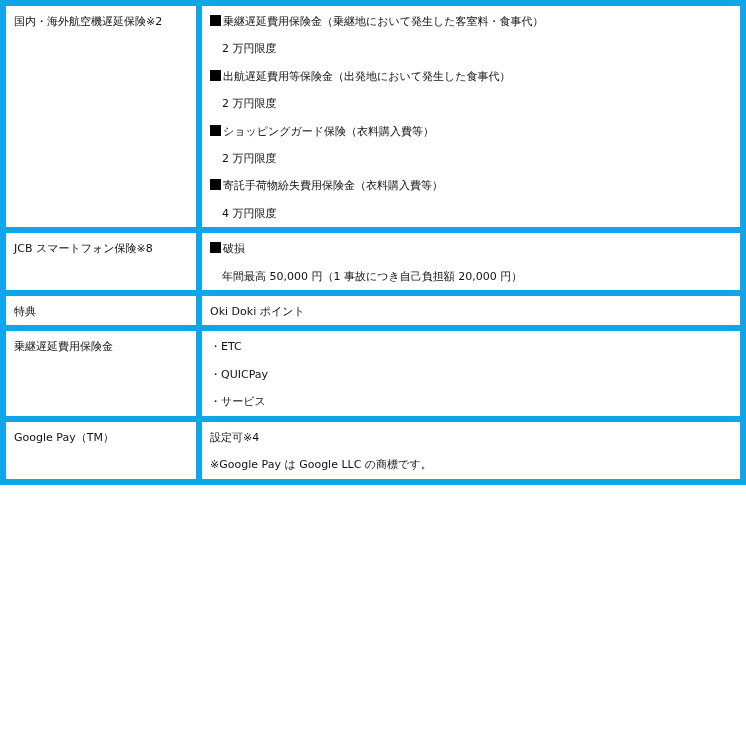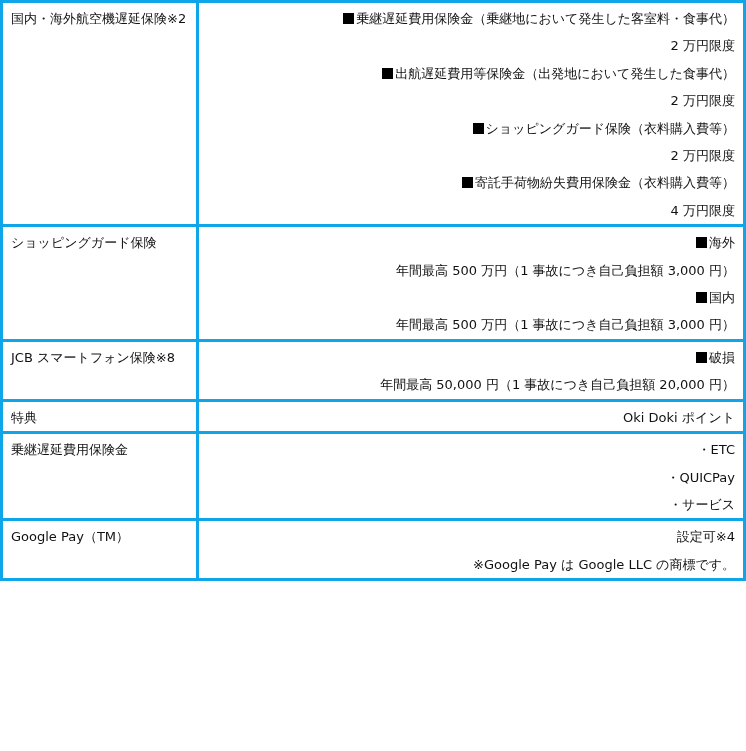--- a/index.html
+++ b/index.html
@@ -17,37 +17,36 @@
     }
     table.spec {
       position: absolute;
       left: 0;
       top: 0;
       width: 746px;
       border-collapse: collapse;
       table-layout: fixed;
     }
     table.spec td {
-      border: 3px solid #0ea5e9;
+      border: 6px solid #0ea5e9;
       vertical-align: top;
       padding: 2px 8px 0 8px;
-      font-size: 13px;
+      font-size: 11px;
       line-height: 27.4px;
       white-space: nowrap;
       overflow: hidden;
     }
     td.label-cell {
       width: 196px;
       box-sizing: border-box;
       white-space: normal !important;
       word-break: break-all;
     }
     td.value-cell {
       box-sizing: border-box;
-      text-align: right;
     }
     .line { display: block; }
     .indent { padding-left: 12px; }
     .bullet-sq::before {
       content: "";
       display: inline-block;
       width: 11px;
       height: 11px;
       background: #000;
       margin-right: 2px;
@@ -74,29 +73,20 @@
         <span class="line bullet-sq">乗継遅延費用保険金（乗継地において発生した客室料・食事代）</span>
         <span class="line indent">2 万円限度</span>
         <span class="line bullet-sq">出航遅延費用等保険金（出発地において発生した食事代）</span>
         <span class="line indent">2 万円限度</span>
         <span class="line bullet-sq">ショッピングガード保険（衣料購入費等）</span>
         <span class="line indent">2 万円限度</span>
         <span class="line bullet-sq">寄託手荷物紛失費用保険金（衣料購入費等）</span>
         <span class="line indent">4 万円限度</span>
       </td>
     </tr>
-    <tr class="row-2">
-      <td class="label-cell">ショッピングガード保険</td>
-      <td class="value-cell">
-        <span class="line bullet-sq">海外</span>
-        <span class="line indent">年間最高 500 万円（1 事故につき自己負担額 3,000 円）</span>
-        <span class="line bullet-sq">国内</span>
-        <span class="line indent">年間最高 500 万円（1 事故につき自己負担額 3,000 円）</span>
-      </td>
-    </tr>
     <tr class="row-3">
       <td class="label-cell">JCB スマートフォン保険※8</td>
       <td class="value-cell">
         <span class="line bullet-sq">破損</span>
         <span class="line indent">年間最高 50,000 円（1 事故につき自己負担額 20,000 円）</span>
       </td>
     </tr>
     <tr class="row-4">
       <td class="label-cell">特典</td>
       <td class="value-cell">

